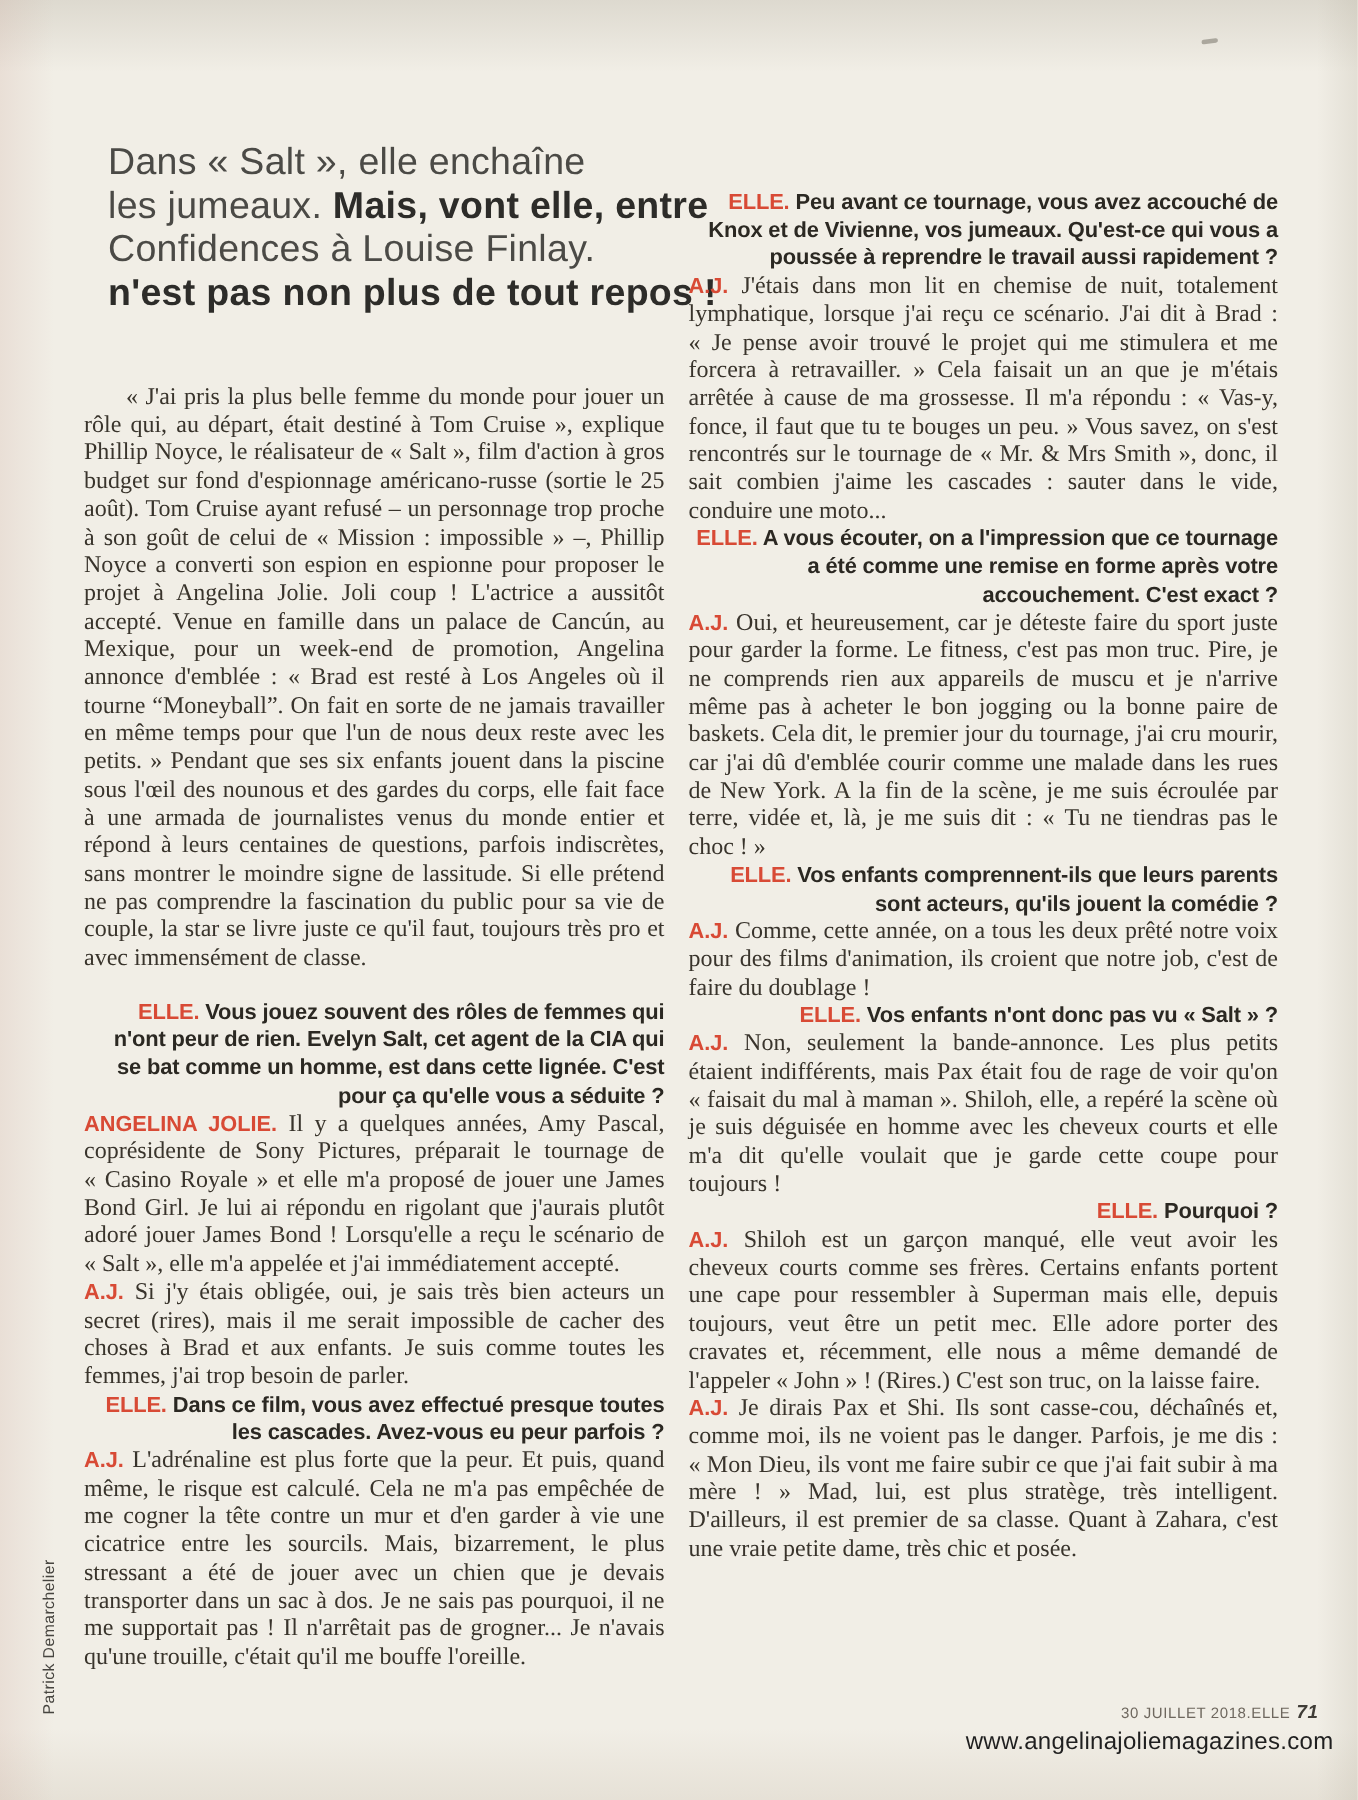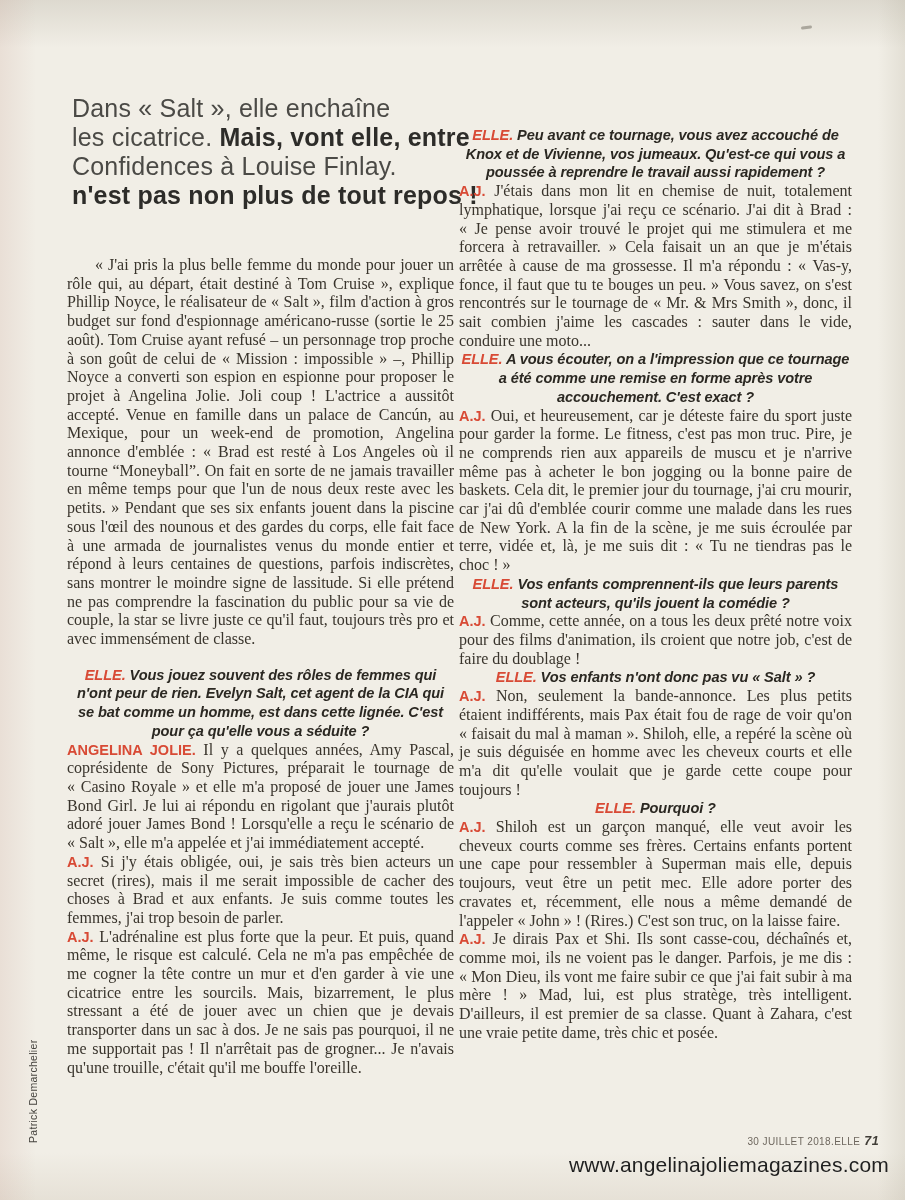--- a/index.html
+++ b/index.html
@@ -15,79 +15,80 @@
     font-family:"Liberation Sans","DejaVu Sans",sans-serif;
     -webkit-hyphens:auto;hyphens:auto;
   }
   
   .intro{position:absolute;left:72px;top:94px;width:432px;}
   .intro-line{font-size:25px;line-height:29px;letter-spacing:0.2px;}
   .il{color:#4b4a46;font-weight:400;}
   .ib{color:#2d2c29;font-weight:700;}
   
   .col{position:absolute;}
-  .col.left{left:67px;top:256px;width:387px;}
+  .col.left{left:56px;top:256px;width:387px;}
   .col.right{left:459px;top:126px;width:393px;}
   p{margin:0;}
   .serif, .a, .lead{
     font-family:"Liberation Serif","DejaVu Serif",serif;
     font-size:16px;line-height:18.7px;color:#39342c;text-align:justify;
   }
   .lead{text-indent:28px;margin-bottom:17px;}
   .q{
     font-size:14.6px;line-height:18.7px;font-weight:700;color:#2b2822;
-    letter-spacing:-0.1px;text-align:center;font-style:italic;
+    letter-spacing:-0.1px;text-align:right;
   }
   .tag{color:#d84a35;font-family:"Liberation Sans","DejaVu Sans",sans-serif;font-weight:700;}
   .a .tag{font-size:14.5px;}
   
   .credit{
     position:absolute;left:27px;top:1143px;width:116px;height:16px;
     transform:rotate(-90deg);transform-origin:0 0;
     font-size:10.5px;letter-spacing:0.3px;color:#46443f;white-space:nowrap;
   }
   
   .footer-issue{
     position:absolute;right:26px;top:1134px;text-align:right;
     font-size:10px;letter-spacing:0.4px;color:#6e675e;white-space:nowrap;
   }
   .footer-issue .pagenum{
     font-style:italic;font-weight:700;font-size:12.5px;color:#403d37;margin-left:4px;
   }
   .site{
     position:absolute;right:16px;top:1153px;text-align:center;
-    font-size:21px;color:#1f1f1f;letter-spacing:0.2px;white-space:nowrap;
+    font-size:16px;color:#1f1f1f;letter-spacing:0.2px;white-space:nowrap;
   }
   .scan-mark{
     position:absolute;left:801px;top:26px;width:11px;height:3px;
     background:rgba(95,90,80,0.45);border-radius:2px;transform:rotate(-8deg);
   }
 </style>
 </head>
 <body>
 
 <div class="page">
 
   <div class="scan-mark"></div>
 
   <div class="intro">
     <div class="intro-line"><span class="il">Dans «&nbsp;Salt&nbsp;», elle enchaîne</span><span class="ib"></span></div>
-    <div class="intro-line"><span class="il">les cicatrice.</span> <span class="ib">Mais, vont elle, entre</span></div>
+    <div class="intro-line"><span class="il">les jumeaux.</span> <span class="ib">Mais, vont elle, entre</span></div>
     <div class="intro-line"><span class="il">Confidences à Louise Finlay.</span><span class="ib"></span></div>
     <div class="intro-line"><span class="il"></span><span class="ib">n'est pas non plus de tout repos&nbsp;!</span></div>
   </div>
 
   <div class="col left">
     <p class="lead">«&nbsp;J'ai pris la plus belle femme du monde pour jouer un rôle qui, au départ, était destiné à Tom Cruise&nbsp;», explique Phillip Noyce, le réalisateur de «&nbsp;Salt&nbsp;», film d'action à gros budget sur fond d'espionnage américano-russe (sortie le 25 août). Tom Cruise ayant refusé – un personnage trop proche à son goût de celui de «&nbsp;Mission&nbsp;: impossible&nbsp;» –, Phillip Noyce a converti son espion en espionne pour proposer le projet à Angelina Jolie. Joli coup&nbsp;! L'actrice a aussitôt accepté. Venue en famille dans un palace de Cancún, au Mexique, pour un week-end de promotion, Angelina annonce d'emblée&nbsp;: «&nbsp;Brad est resté à Los Angeles où il tourne “Moneyball”. On fait en sorte de ne jamais travailler en même temps pour que l'un de nous deux reste avec les petits.&nbsp;» Pendant que ses six enfants jouent dans la piscine sous l'œil des nounous et des gardes du corps, elle fait face à une armada de journalistes venus du monde entier et répond à leurs centaines de questions, parfois indiscrètes, sans montrer le moindre signe de lassitude. Si elle prétend ne pas comprendre la fascination du public pour sa vie de couple, la star se livre juste ce qu'il faut, toujours très pro et avec immensément de classe.</p>
 
     <p class="q"><span class="tag">ELLE.</span> <span>Vous jouez souvent des rôles de femmes qui n'ont peur de rien. Evelyn Salt, cet agent de la CIA qui se bat comme un homme, est dans cette lignée. C'est pour ça qu'elle vous a séduite&nbsp;?</span></p>
     <p class="a"><span class="tag">ANGELINA JOLIE.</span> <span>Il y a quelques années, Amy Pascal, coprésidente de Sony Pictures, préparait le tournage de «&nbsp;Casino Royale&nbsp;» et elle m'a proposé de jouer une James Bond Girl. Je lui ai répondu en rigolant que j'aurais plutôt adoré jouer James Bond&nbsp;! Lorsqu'elle a reçu le scénario de «&nbsp;Salt&nbsp;», elle m'a appelée et j'ai immédiatement accepté.</span></p>
 
     <p class="a"><span class="tag">A.J.</span> <span>Si j'y étais obligée, oui, je sais très bien acteurs un secret (rires), mais il me serait impossible de cacher des choses à Brad et aux enfants. Je suis comme toutes les femmes, j'ai trop besoin de parler.</span></p>
 
+    <p class="q"><span class="tag">ELLE.</span> <span>Dans ce film, vous avez effectué presque toutes les cascades. Avez-vous eu peur parfois&nbsp;?</span></p>
     <p class="a"><span class="tag">A.J.</span> <span>L'adrénaline est plus forte que la peur. Et puis, quand même, le risque est calculé. Cela ne m'a pas empêchée de me cogner la tête contre un mur et d'en garder à vie une cicatrice entre les sourcils. Mais, bizarrement, le plus stressant a été de jouer avec un chien que je devais transporter dans un sac à dos. Je ne sais pas pourquoi, il ne me supportait pas&nbsp;! Il n'arrêtait pas de grogner... Je n'avais qu'une trouille, c'était qu'il me bouffe l'oreille.</span></p>
   </div>
 
   <div class="col right">
     <p class="q"><span class="tag">ELLE.</span> <span>Peu avant ce tournage, vous avez accouché de Knox et de Vivienne, vos jumeaux. Qu'est-ce qui vous a poussée à reprendre le travail aussi rapidement&nbsp;?</span></p>
     <p class="a"><span class="tag">A.J.</span> <span>J'étais dans mon lit en chemise de nuit, totalement lymphatique, lorsque j'ai reçu ce scénario. J'ai dit à Brad&nbsp;: «&nbsp;Je pense avoir trouvé le projet qui me stimulera et me forcera à retravailler.&nbsp;» Cela faisait un an que je m'étais arrêtée à cause de ma grossesse. Il m'a répondu&nbsp;: «&nbsp;Vas-y, fonce, il faut que tu te bouges un peu.&nbsp;» Vous savez, on s'est rencontrés sur le tournage de «&nbsp;Mr. &amp; Mrs Smith&nbsp;», donc, il sait combien j'aime les cascades&nbsp;: sauter dans le vide, conduire une moto...</span></p>
 
     <p class="q"><span class="tag">ELLE.</span> <span>A vous écouter, on a l'impression que ce tournage a été comme une remise en forme après votre accouchement. C'est exact&nbsp;?</span></p>
     <p class="a"><span class="tag">A.J.</span> <span>Oui, et heureusement, car je déteste faire du sport juste pour garder la forme. Le fitness, c'est pas mon truc. Pire, je ne comprends rien aux appareils de muscu et je n'arrive même pas à acheter le bon jogging ou la bonne paire de baskets. Cela dit, le premier jour du tournage, j'ai cru mourir, car j'ai dû d'emblée courir comme une malade dans les rues de New York. A la fin de la scène, je me suis écroulée par terre, vidée et, là, je me suis dit&nbsp;: «&nbsp;Tu ne tiendras pas le choc&nbsp;!&nbsp;»</span></p>
 

